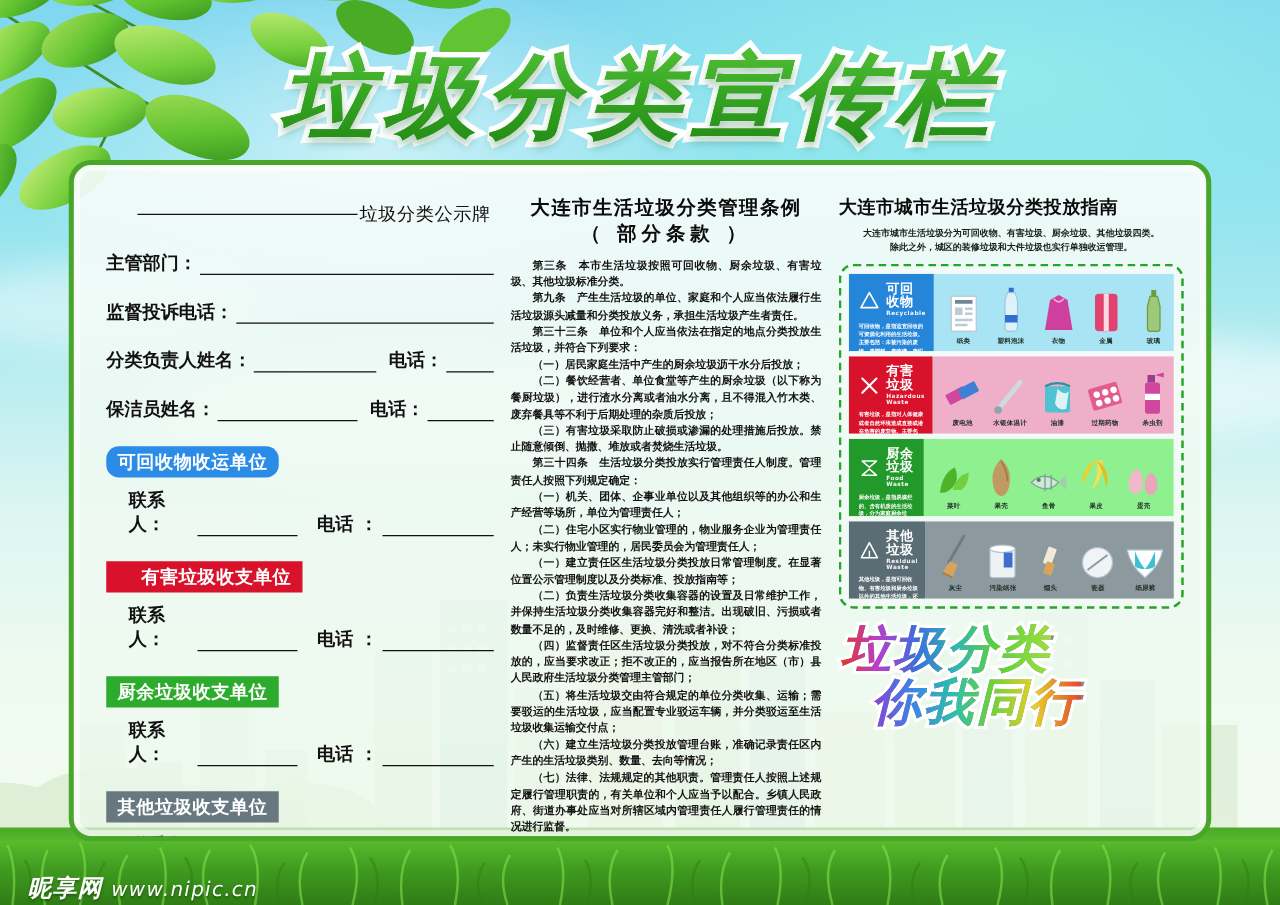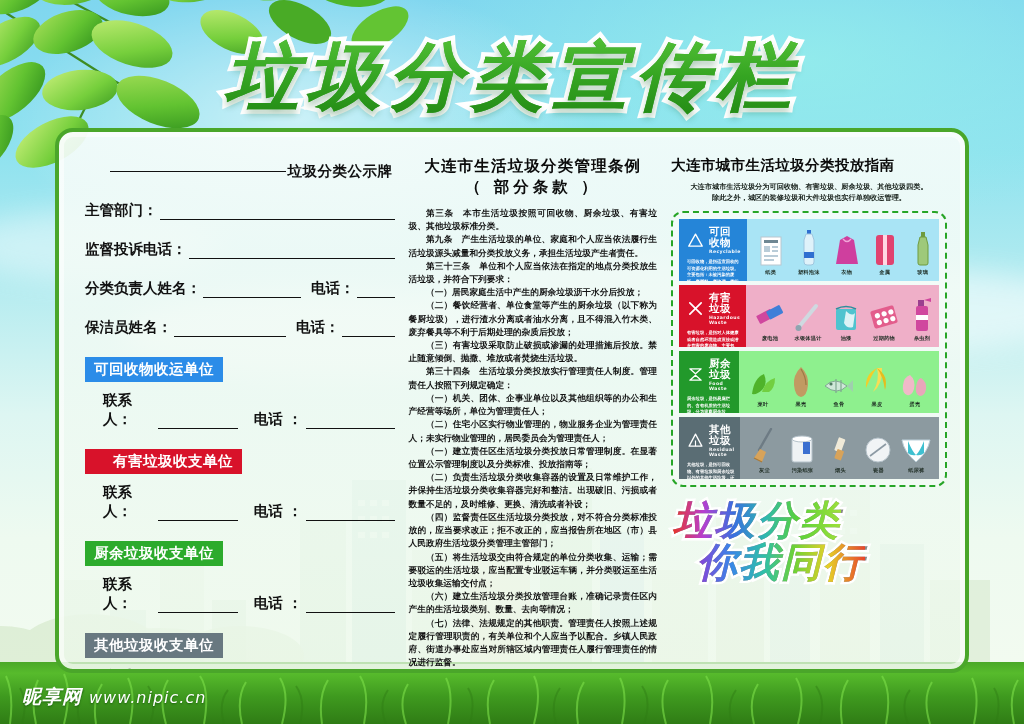--- a/index.html
+++ b/index.html
@@ -31,21 +31,21 @@
   .city { position:absolute; left:0; bottom:34px; width:1024px; height:230px; opacity:.42; }
 
   
   .grass {
     position:absolute; left:0; bottom:0; width:1024px; height:62px;
     background:linear-gradient(180deg,#4aa828 0%, #57bb2c 18%, #3f9a1f 55%, #2f7c15 100%);
     overflow:hidden;
   }
   .grass .blades { position:absolute; inset:0; opacity:.75; }
   .footer-brand {
-    position:absolute; left:22px; bottom:14px; z-index:6;
+    position:absolute; left:22px; bottom:0; z-index:6;
     color:#fff; font-weight:bold; font-size:19px; letter-spacing:1px;
     text-shadow:0 1px 2px rgba(0,60,0,.55);
     font-style:italic;
   }
   .footer-brand .url { font-size:16px; font-weight:normal; margin-left:7px; font-style:italic; }
   .footer-id {
     position:absolute; right:12px; bottom:22px; z-index:6;
     color:#e9ffe2; font-size:11px; letter-spacing:.2px;
     text-shadow:0 1px 2px rgba(0,60,0,.5);
   }
@@ -85,38 +85,38 @@
   .panel-inner { position:absolute; inset:0; padding:18px 14px 10px 14px; display:flex; }
 
   
   .col { position:relative; }
   .col-left  { width:330px; padding:6px 6px 0 12px; }
   .col-mid   { width:282px; padding:2px 8px 0 8px; }
   .col-right { width:286px; padding:2px 4px 0 6px; }
 
   
   .l-title {
-    font-size:14.5px; font-weight:bold; color:#111; text-align:right;
+    font-size:14.5px; font-weight:normal; color:#111; text-align:right;
     padding-right:2px; margin-top:6px; letter-spacing:.5px;
   }
   .l-title .blank { display:inline-block; width:176px; border-bottom:1.6px solid #111; vertical-align:4px; margin-right:2px; }
 
   .l-field { margin-top:20px; font-size:14.5px; font-weight:bold; color:#111; display:flex; align-items:flex-end; }
   .l-field .lbl { white-space:nowrap; }
   .l-field .line { flex:1; border-bottom:1.6px solid #111; height:15px; margin-left:2px; }
   .l-field .line.short { flex:none; width:98px; }
   .l-field .line.short2 { flex:none; width:112px; }
   .l-field .lbl2 { white-space:nowrap; margin-left:10px; }
 
   .unit-block { margin-top:20px; }
   .unit-tag {
     display:inline-block; color:#fff; font-weight:bold; font-size:14.5px;
     padding:2.5px 9px 3.5px 9px; letter-spacing:.5px;
   }
-  .tag-blue  { background:#2b8ce8; }
+  .tag-blue  { background:#2b8ce8;border-radius:10px; }
   .tag-red   { background:#d8122a;padding-left:28px; }
   .tag-green { background:#2cab2c; }
   .tag-gray  { background:#687880; }
   .unit-row { margin-top:9px; padding-left:18px; display:flex; align-items:flex-end; font-size:14.5px; font-weight:bold; color:#111; }
   .unit-row .line { border-bottom:1.6px solid #111; height:15px; }
   .unit-row .l1 { width:90px; margin-left:4px; }
   .unit-row .l2 { width:100px; margin-left:4px; }
   .unit-row .mid { margin-left:16px; white-space:nowrap; }
 
   

